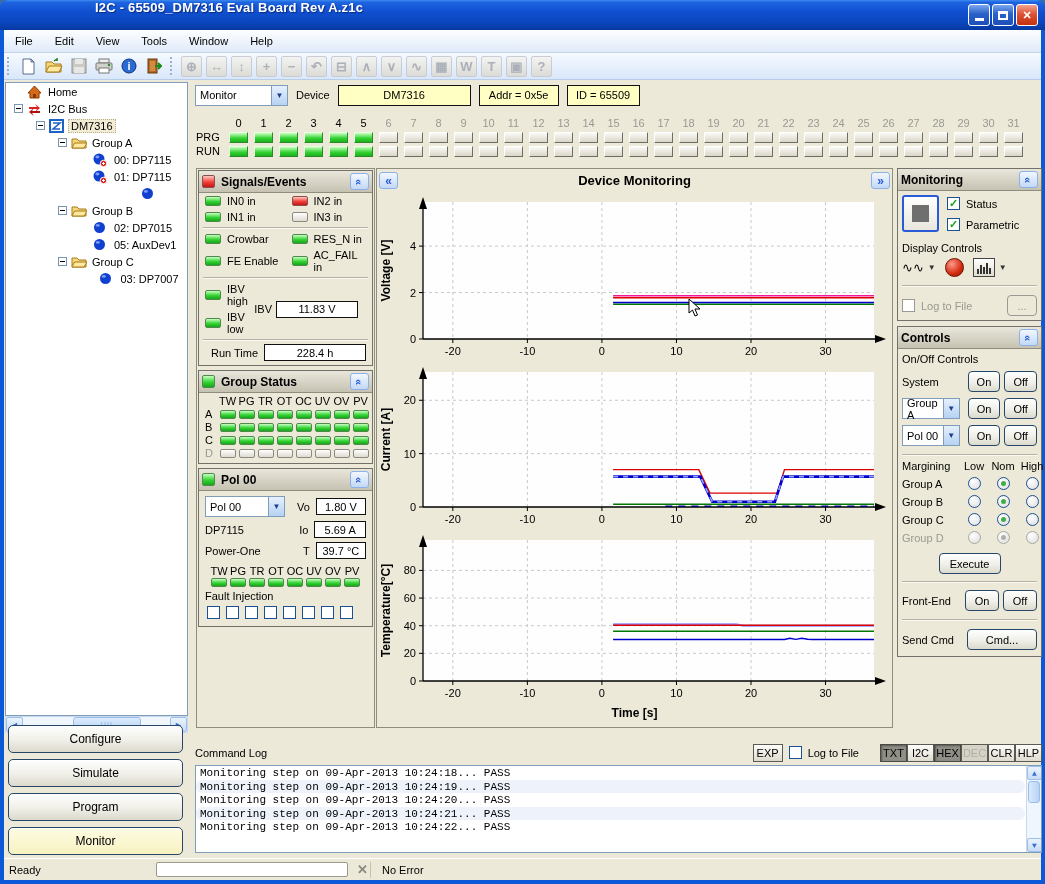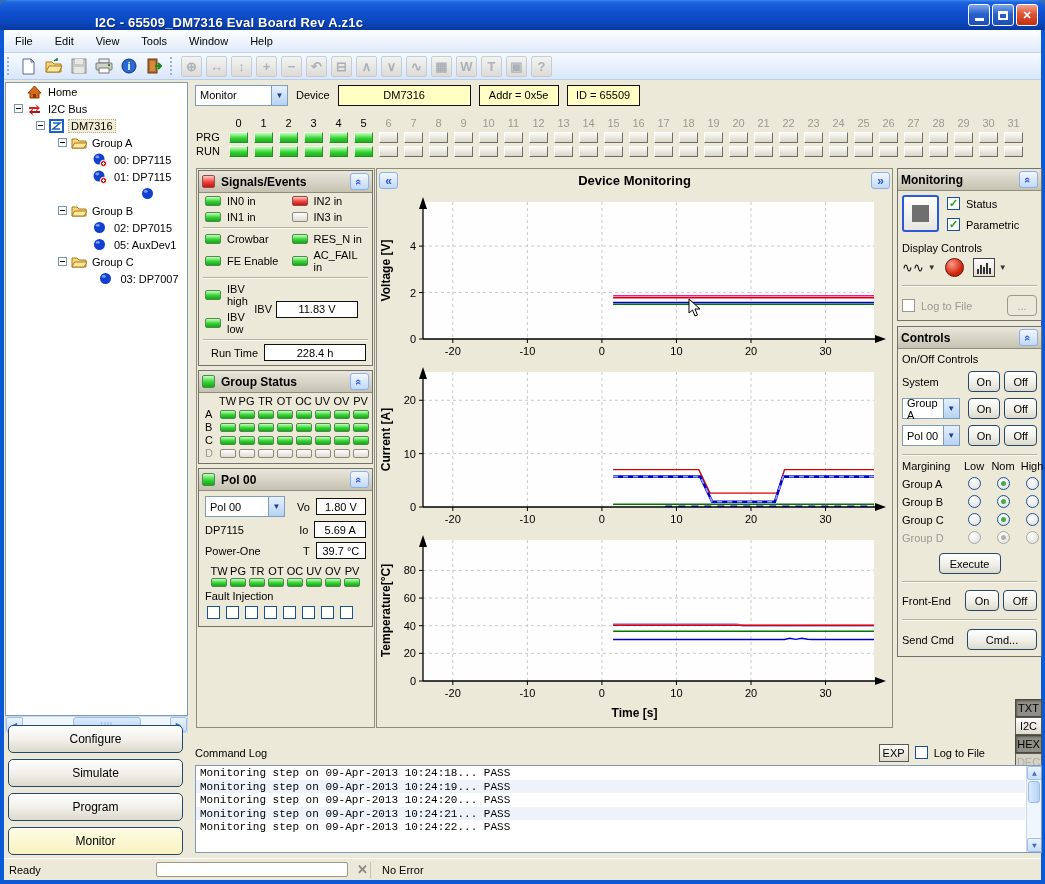--- a/index.html
+++ b/index.html
@@ -6,21 +6,21 @@
   html,body { margin:0; padding:0; background:#3a6ea5; }
   #window {
     position:relative; width:1045px; height:884px;
     background:#0c59d8; border-radius:8px 8px 0 0; overflow:hidden;
     font-family:"Liberation Sans", sans-serif; font-size:11px; color:#000;
   }
   
   #titlebar {
     position:absolute; left:0; top:0; right:0; height:30px;
     background:linear-gradient(180deg,#3b8bf0 0%,#1e63e0 8%,#0f4fd0 40%,#0b46bd 75%,#0639a0 100%);
-    border-radius:7px 7px 0 0; display:flex; align-items:flex-end;
+    border-radius:7px 7px 0 0; display:flex; align-items:flex-start;
   }
   #title-text { color:#fff; font-weight:bold; font-size:13px; padding-left:95px;
     text-shadow:1px 1px 1px #0a2a7a; letter-spacing:.2px;}
   #win-buttons { position:absolute; right:7px; top:4px; display:flex; gap:2px; }
   .winbtn {
     width:22px; height:22px; border-radius:3px; border:1px solid #fff;
     background:linear-gradient(180deg,#7ba7f0,#2a61c8 45%,#1c50b8);
     color:#fff; font-size:11px; font-weight:bold; display:flex; align-items:center; justify-content:center;
   }
   .winbtn.close { background:linear-gradient(180deg,#f2a390,#dd5335 45%,#c43010); }
@@ -159,21 +159,21 @@
   #cmdlog { position:absolute; left:191px; top:662px; width:847px; height:114px; }
   #cmdlog-header { height:21px; display:flex; align-items:center; }
   .fmtbtn { width:27px; height:18px; border:1px solid #5a5a52; display:flex; align-items:center; justify-content:center;
     font-size:11px; background:linear-gradient(#fdfdfb,#dedbce); margin-left:0; }
   .fmtbtn.pressed { background:#8f8f87; border-color:#4a4a42; color:#000; box-shadow:inset 1px 1px 2px #5a5a52; }
   .fmtbtn.disabled { color:#b0b0a8; background:#d6d3c6; }
   .expbtn { width:30px; height:18px; border:1px solid #5a5a52; background:linear-gradient(#fdfdfb,#dedbce);
     display:flex; align-items:center; justify-content:center; }
   #log-box { position:relative; margin-top:2px; height:88px; background:#fff; border:1px solid #7f9db9;
     font-family:"Liberation Mono","DejaVu Sans Mono",monospace; font-size:11px; overflow:hidden; padding-right:16px;}
-  .log-line { height:13.5px; padding:1px 4px 0 4px; white-space:pre; }
+  .log-line { height:13.5px; padding:1px 4px 0 4px; white-space:pre;border-radius:6px; }
   .log-line:nth-child(even) { background:#eef3fb; }
   #log-vscroll { position:absolute; right:0; top:0; bottom:0; width:15px; background:#f0f6fd; border-left:1px solid #c9d8ec; }
   #log-vscroll .scroll-arrow { width:15px; height:14px; font-size:8px; }
   #log-vscroll .vthumb { height:22px; margin:1px; background:linear-gradient(90deg,#dcebfc,#b6d2f3);
     border:1px solid #98bdea; border-radius:3px;}
   #log-vscroll .down { position:absolute; bottom:0; }
   
   #statusbar { position:absolute; left:4px; right:4px; bottom:4px; height:22px; background:#ece9d8;
     border-top:1px solid #fff; display:flex; align-items:center; font-size:11px; }
   #progress-box { position:absolute; left:152px; width:192px; height:15px; background:#fff;
@@ -1114,21 +1114,21 @@
       </div>
     </div>
 
     <div id="cmdlog">
       <div id="cmdlog-header">
         <span>Command Log</span>
         <div style="margin-left:auto; display:flex; align-items:center; gap:6px;">
           <div class="expbtn">EXP</div>
           <div class="cb" style="background:#fff;"></div>
           <span>Log to File</span>
-          <div id="fmt-buttons" style="display:flex; margin-left:24px;flex-direction:column;">
+          <div id="fmt-buttons" style="display:flex; margin-left:15px;">
               <div class="fmtbtn pressed">TXT</div>
               <div class="fmtbtn ">I2C</div>
               <div class="fmtbtn pressed">HEX</div>
               <div class="fmtbtn disabled">DEC</div>
               <div class="fmtbtn ">CLR</div>
               <div class="fmtbtn ">HLP</div>
             </div>
         </div>
       </div>
       <div id="log-box">

